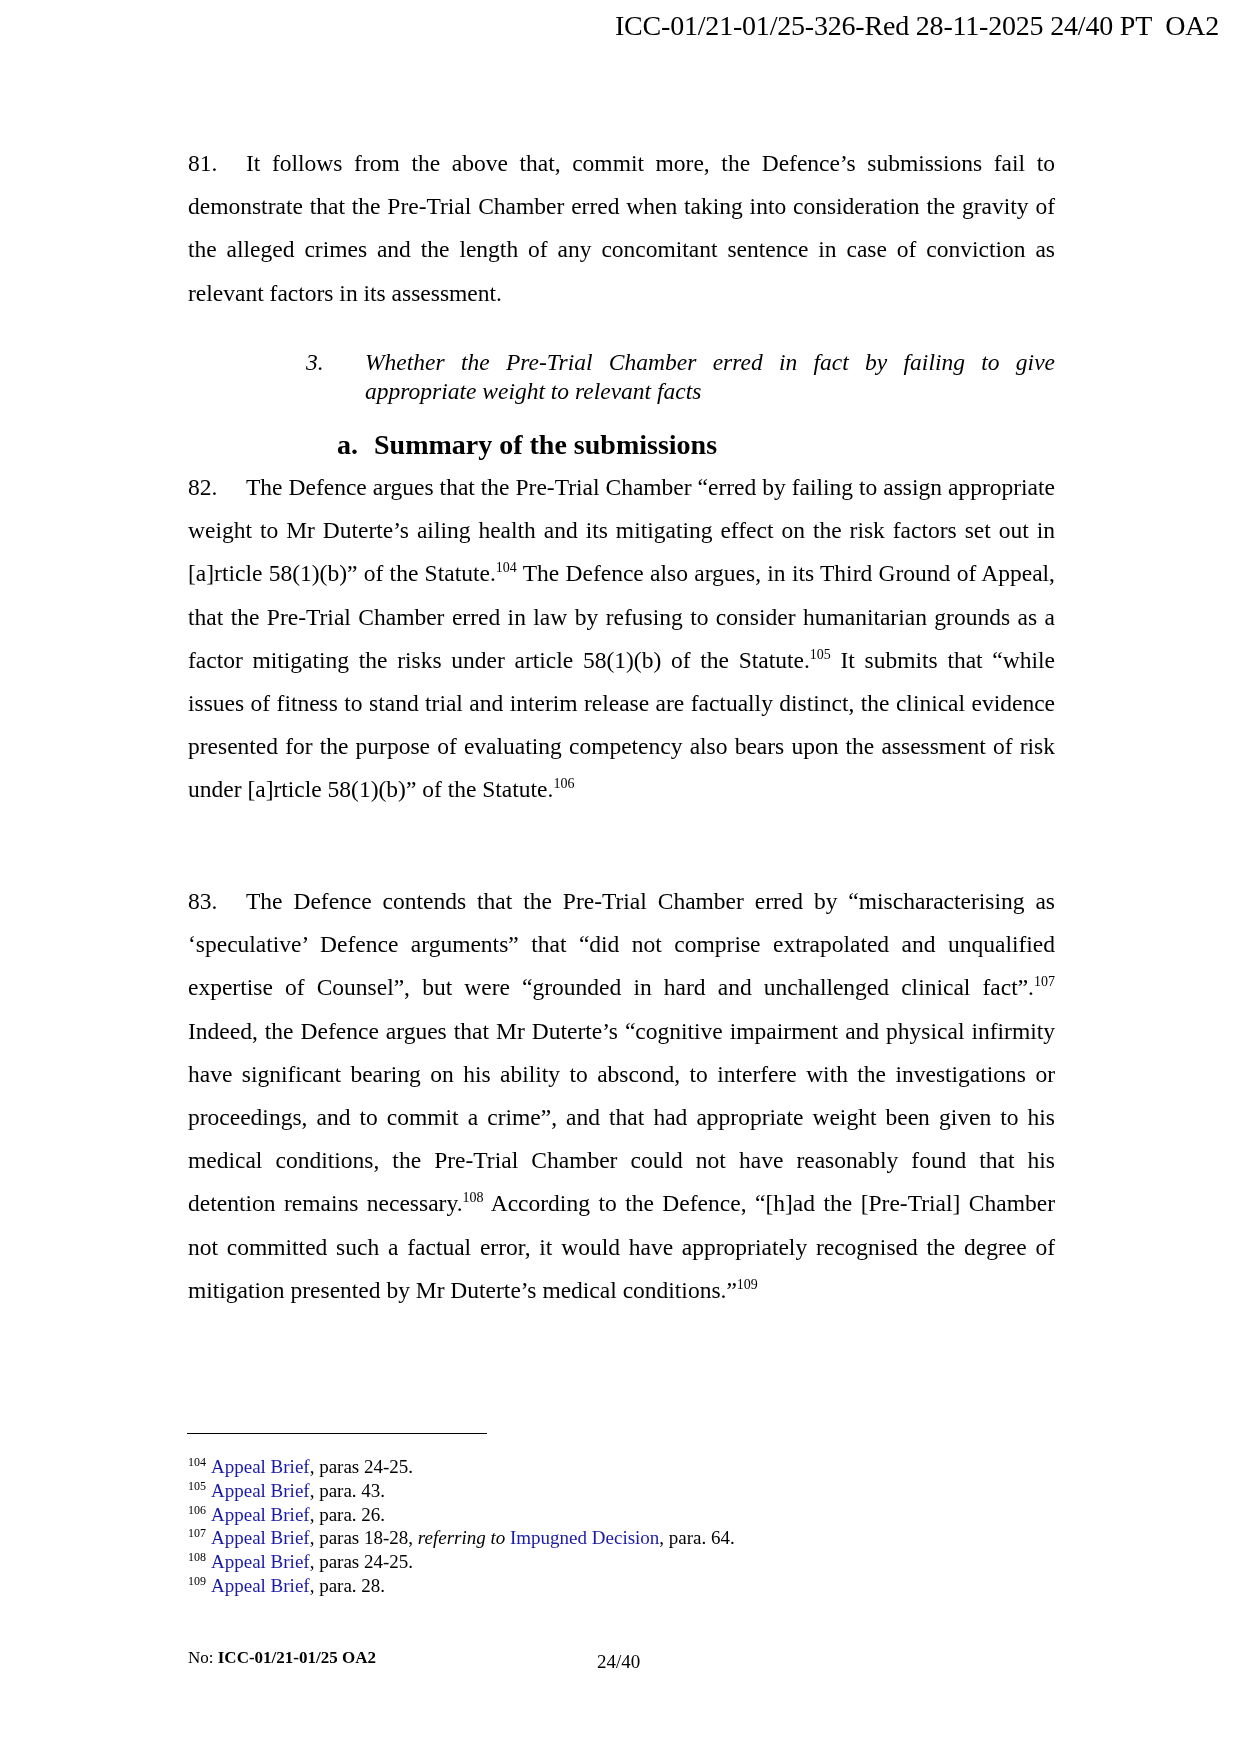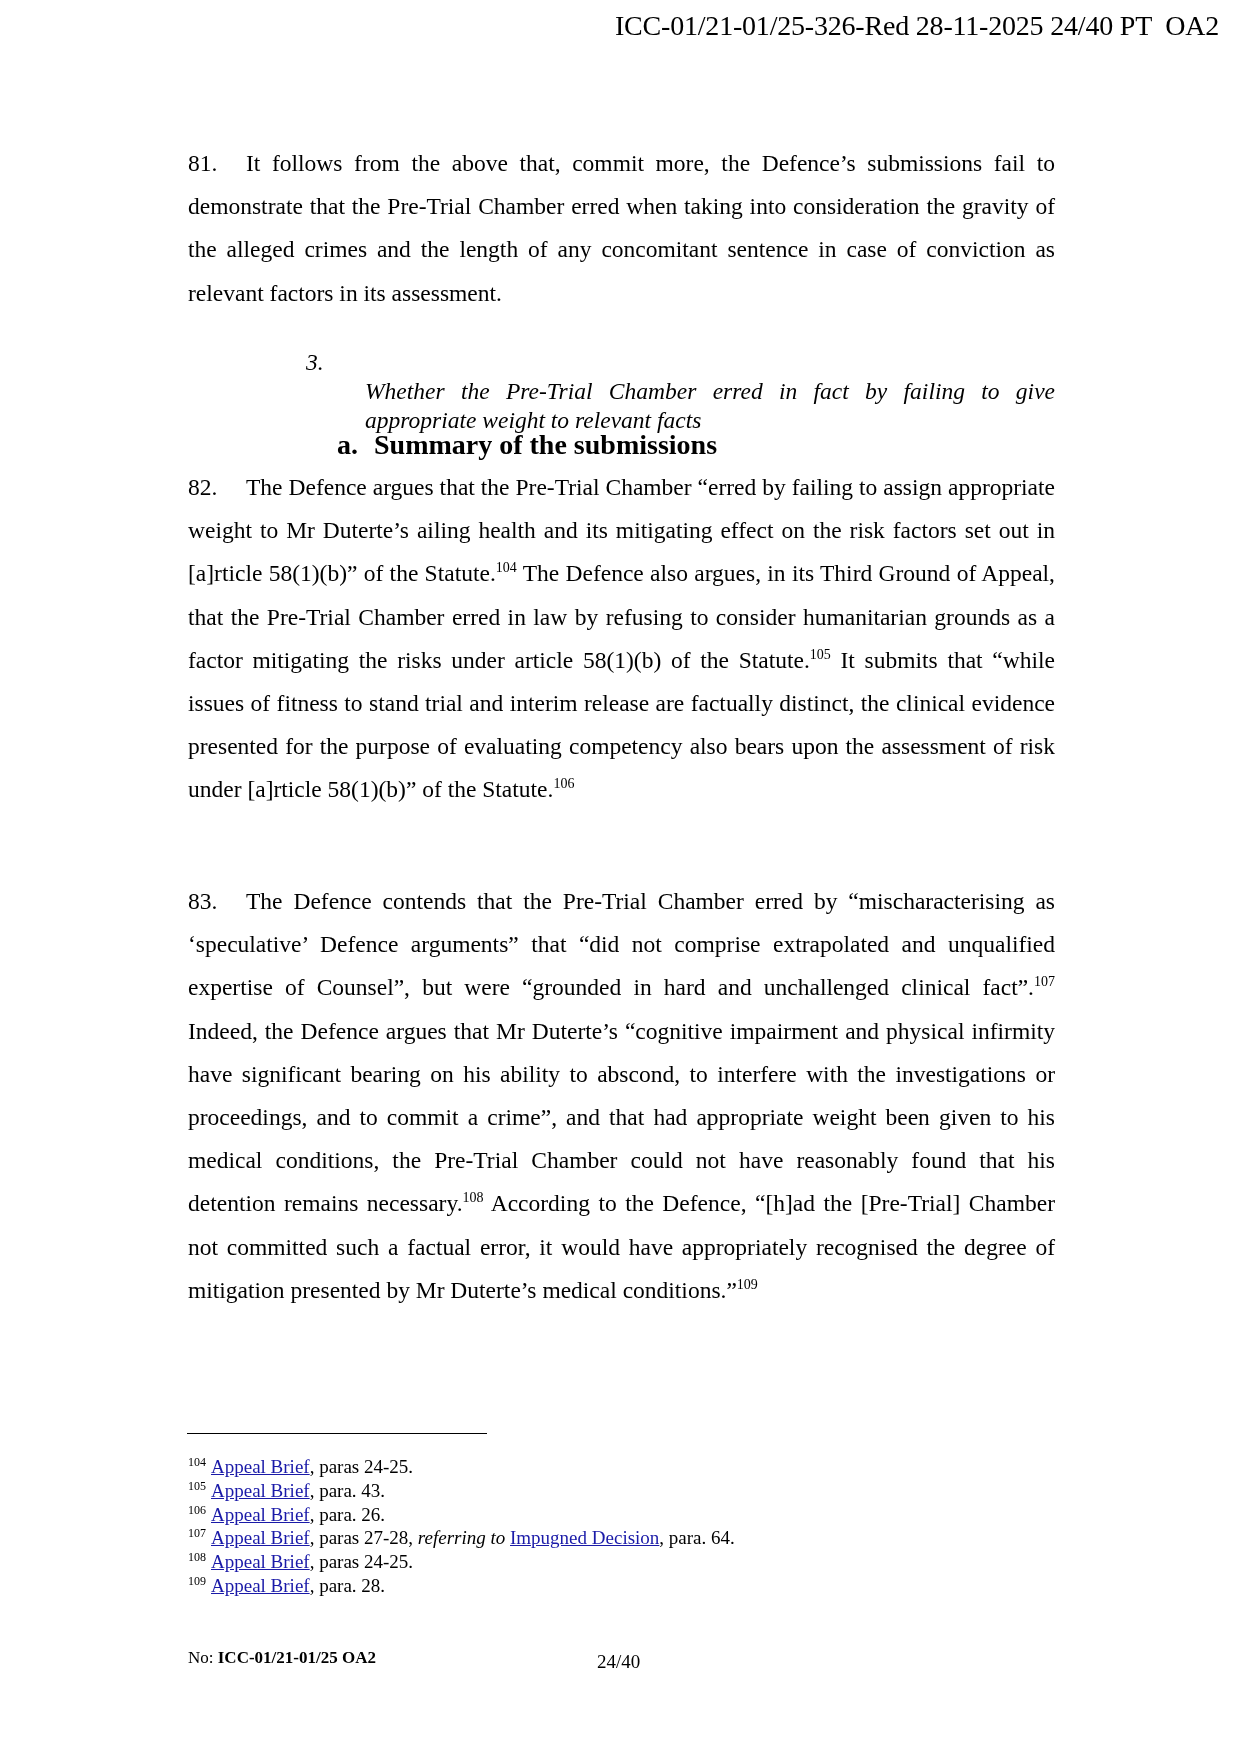--- a/index.html
+++ b/index.html
@@ -5,28 +5,28 @@
   html, body { margin: 0; padding: 0; background: #ffffff; }
   body { width: 1241px; height: 1755px; position: relative; overflow: hidden;
          font-family: "Liberation Serif", "DejaVu Serif", serif; color: #000; }
   .header { position: absolute; top: 10px; right: 22px; font-size: 28px; white-space: pre; letter-spacing: -0.2px; }
   .column { position: absolute; left: 188px; width: 867px; }
   .para { font-size: 23.5px; line-height: 43.2px; text-align: justify; margin: 0; }
   .para .num { display: inline-block; width: 58px; }
   .para sup { font-size: 14px; line-height: 0; vertical-align: 9px; }
   .heading3 { position: absolute; left: 306px; width: 749px; font-style: italic; font-size: 23.5px; line-height: 29px; }
   .heading3 .hnum { position: absolute; left: 0; top: 0; }
-  .heading3 .htext { margin-left: 59px; text-align: justify; display: block; margin-top: 29px; }
+  .heading3 .htext { margin-left: 59px; text-align: justify; display: block; }
   .heading-a { position: absolute; left: 337px; font-weight: bold; font-size: 28px; line-height: 29px; }
   .heading-a .anum { display: inline-block; width: 37px; }
   .fn-rule { position: absolute; left: 187px; top: 1433px; width: 300px; height: 0; border-top: 1.5px solid #000; }
   .footnotes { position: absolute; left: 188px; top: 1455px; font-size: 19px; line-height: 23.8px; }
   .footnotes .fn { white-space: nowrap; }
   .footnotes sup { font-size: 12px; vertical-align: 7px; line-height: 0; margin-right: 5px; }
-  .footnotes a { color: #1a1aa8; text-decoration: underline; }
+  .footnotes a { color: #1a1aa8; }
   .footer-no { position: absolute; left: 188px; top: 1648px; font-size: 17px; }
   .footer-no b { font-weight: bold; }
   .footer-page { position: absolute; left: 597px; top: 1651px; font-size: 19px; text-align: center; }
 </style>
 </head>
 <body>
 
 <div class="header">ICC-01/21-01/25-326-Red 28-11-2025 24/40 PT  OA2</div>
 
 <p class="column para" style="top:142px;"><span class="num">81.</span><span>It follows from the above that, commit more, the Defence’s submissions fail to demonstrate that the Pre-Trial Chamber erred when taking into consideration the gravity of the alleged crimes and the length of any concomitant sentence in case of conviction as relevant factors in its assessment.</span></p>
@@ -43,21 +43,21 @@
 <p class="column para" style="top:466px;"><span class="num">82.</span><span>The Defence argues that the Pre-Trial Chamber “erred by failing to assign appropriate weight to Mr Duterte’s ailing health and its mitigating effect on the risk factors set out in [a]rticle 58(1)(b)” of the Statute.</span><sup>104</sup><span> The Defence also argues, in its Third Ground of Appeal, that the Pre-Trial Chamber erred in law by refusing to consider humanitarian grounds as a factor mitigating the risks under article 58(1)(b) of the Statute.</span><sup>105</sup><span> It submits that “while issues of fitness to stand trial and interim release are factually distinct, the clinical evidence presented for the purpose of evaluating competency also bears upon the assessment of risk under [a]rticle 58(1)(b)” of the Statute.</span><sup>106</sup></p>
 
 <p class="column para" style="top:880px;"><span class="num">83.</span><span>The Defence contends that the Pre-Trial Chamber erred by “mischaracterising as ‘speculative’ Defence arguments” that “did not comprise extrapolated and unqualified expertise of Counsel”, but were “grounded in hard and unchallenged clinical fact”.</span><sup>107</sup><span> Indeed, the Defence argues that Mr Duterte’s “cognitive impairment and physical infirmity have significant bearing on his ability to abscond, to interfere with the investigations or proceedings, and to commit a crime”, and that had appropriate weight been given to his medical conditions, the Pre-Trial Chamber could not have reasonably found that his detention remains necessary.</span><sup>108</sup><span> According to the Defence, “[h]ad the [Pre-Trial] Chamber not committed such a factual error, it would have appropriately recognised the degree of mitigation presented by Mr Duterte’s medical conditions.”</span><sup>109</sup></p>
 
 <div class="fn-rule"></div>
 
 <div class="footnotes">
     <div class="fn"><sup>104</sup><a>Appeal Brief</a><span>, paras 24-25.</span></div>
     <div class="fn"><sup>105</sup><a>Appeal Brief</a><span>, para. 43.</span></div>
     <div class="fn"><sup>106</sup><a>Appeal Brief</a><span>, para. 26.</span></div>
-    <div class="fn"><sup>107</sup><a>Appeal Brief</a><span>, paras 27-28, </span><i>referring to </i><a>Impugned Decision</a><span>, para. 64.</span></div>
+    <div class="fn"><sup>107</sup><a>Appeal Brief</a><span>, paras 18-28, </span><i>referring to </i><a>Impugned Decision</a><span>, para. 64.</span></div>
     <div class="fn"><sup>108</sup><a>Appeal Brief</a><span>, paras 24-25.</span></div>
     <div class="fn"><sup>109</sup><a>Appeal Brief</a><span>, para. 28.</span></div>
   </div>
 
 <div class="footer-no">
   <span>No: </span><b>ICC-01/21-01/25 OA2</b>
 </div>
 <div class="footer-page">24/40</div>
 
 </body></html>

